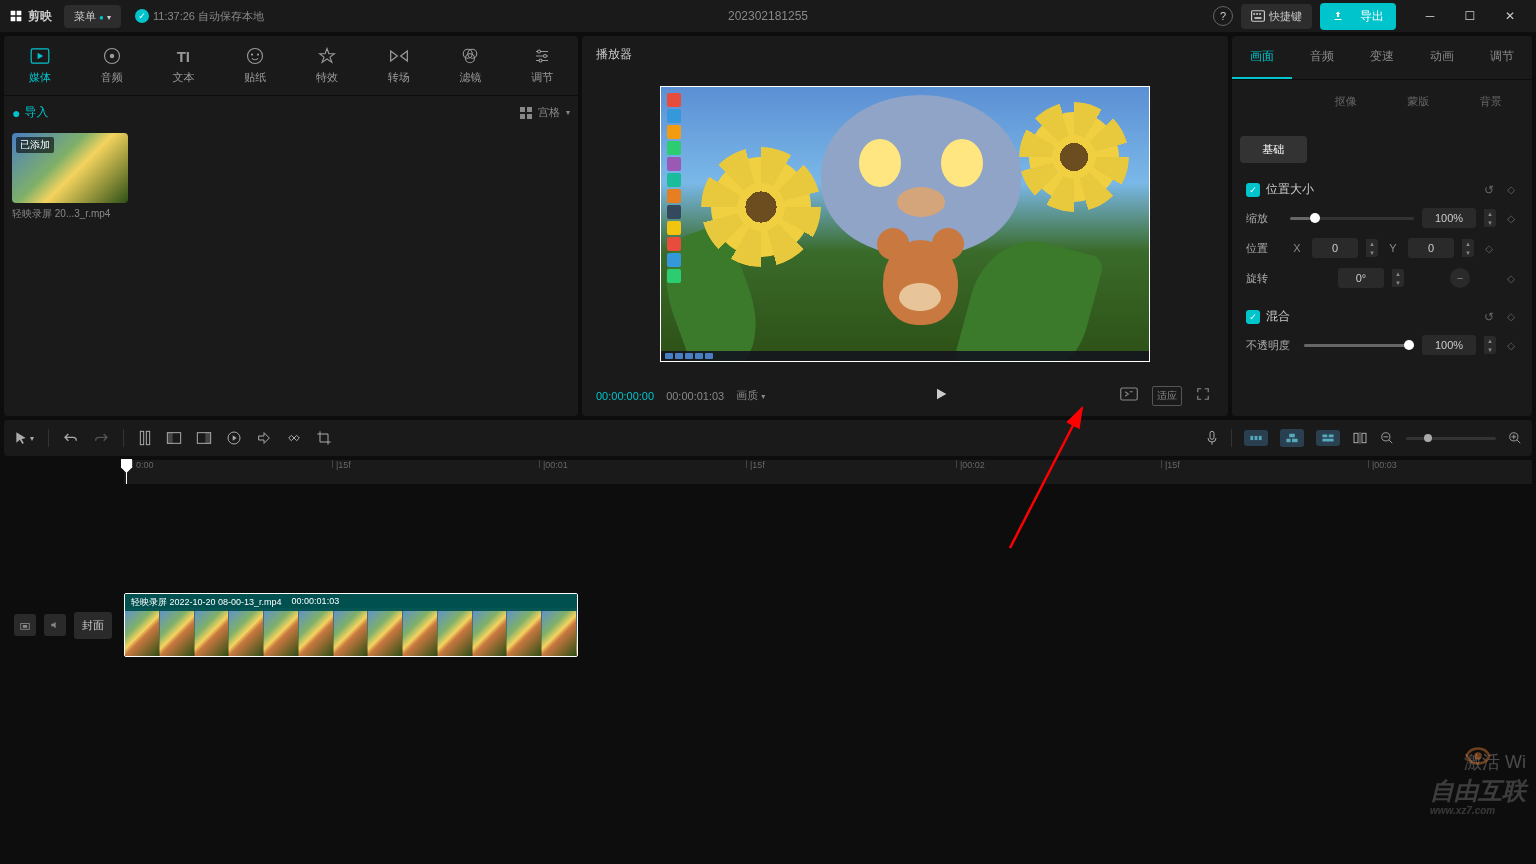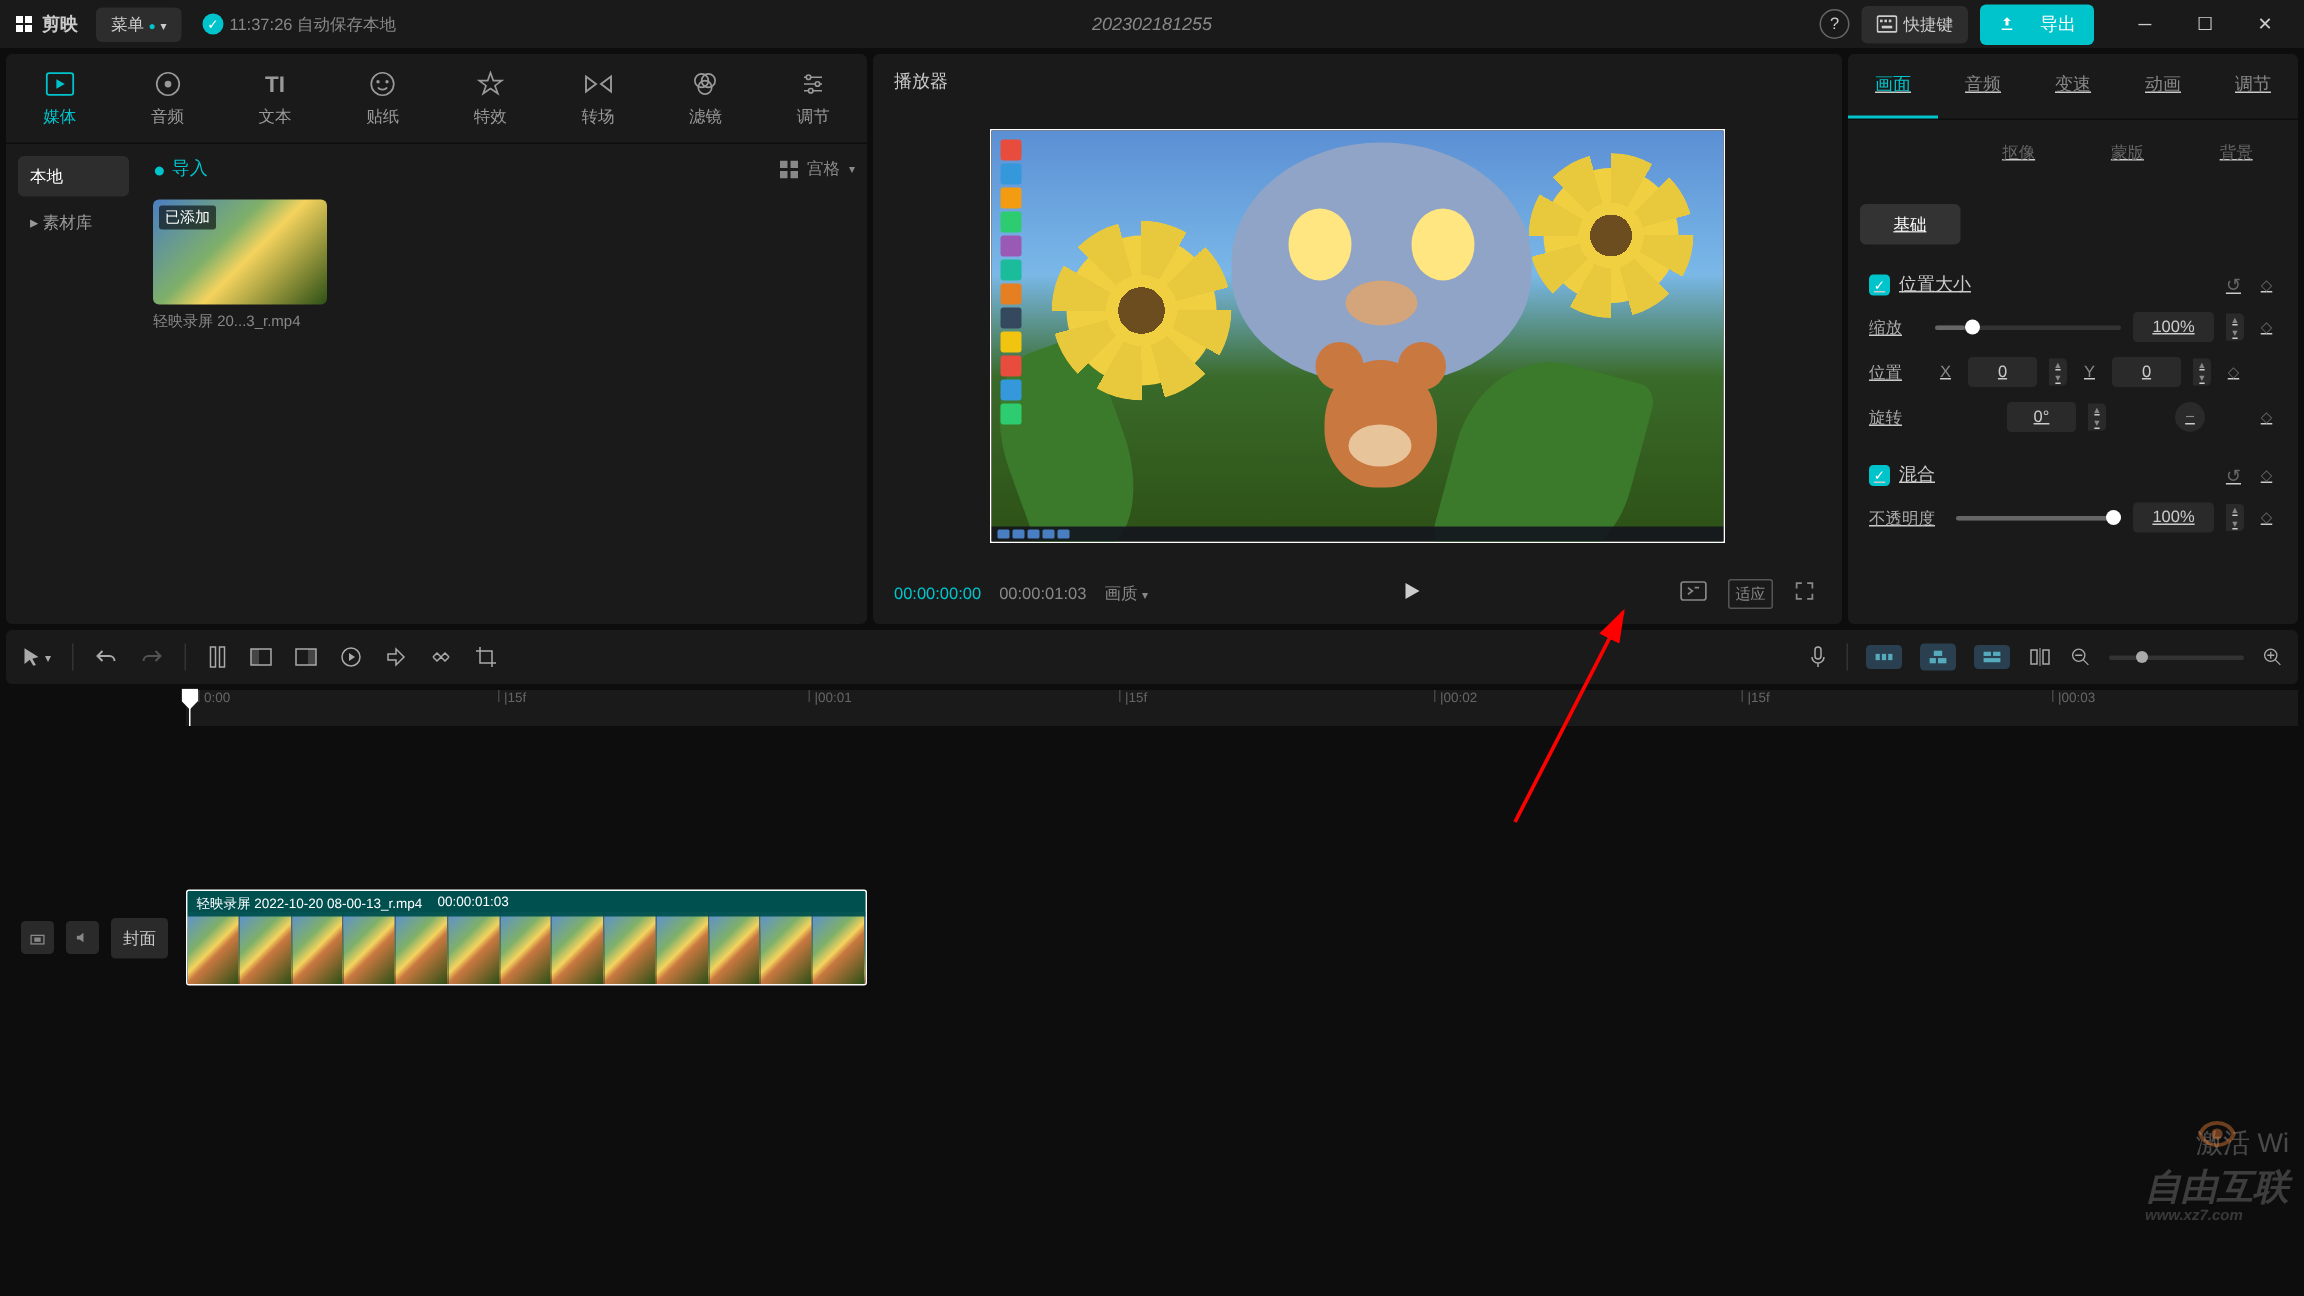--- a/index.html
+++ b/index.html
@@ -5,21 +5,21 @@
 * { margin: 0; padding: 0; box-sizing: border-box; font-family: "Microsoft YaHei", sans-serif; user-select: none; }
 body { background: #0d0d0d; color: #ccc; width: 1536px; height: 864px; overflow: hidden; position: relative; font-size: 12px; }
 
 
 .titlebar { height: 32px; background: #1a1a1a; display: flex; align-items: center; padding: 0 8px; }
 .logo { display: flex; align-items: center; gap: 4px; font-weight: bold; }
 .logo-icon { width: 16px; height: 16px; }
 .menu-btn { background: #2d2d2d; padding: 4px 10px; border-radius: 4px; margin-left: 12px; cursor: pointer; font-size: 11px; }
 .autosave { display: flex; align-items: center; gap: 4px; margin-left: 14px; font-size: 11px; color: #888; }
 .check-icon { width: 14px; height: 14px; background: #00c4cc; border-radius: 50%; display: flex; align-items: center; justify-content: center; color: #fff; font-size: 9px; }
-.project-name { position: absolute; left: 50%; transform: translateX(-50%); color: #888; font-size: 12px; font-style: italic; }
+.project-name { position: absolute; left: 50%; transform: translateX(-50%); color: #888; font-size: 12px; }
 .titlebar-right { margin-left: auto; display: flex; align-items: center; gap: 8px; }
 .help-icon { width: 20px; height: 20px; border: 1px solid #666; border-radius: 50%; display: flex; align-items: center; justify-content: center; font-size: 11px; cursor: pointer; }
 .shortcut-btn { background: #2d2d2d; padding: 5px 10px; border-radius: 4px; cursor: pointer; display: flex; align-items: center; gap: 4px; font-size: 11px; }
 .export-btn { background: #00c4cc; color: #fff; padding: 5px 12px; border-radius: 4px; cursor: pointer; display: flex; align-items: center; gap: 16px; font-size: 12px; }
 .win-controls { display: flex; gap: 4px; margin-left: 8px; }
 .win-ctrl { width: 36px; height: 28px; display: flex; align-items: center; justify-content: center; cursor: pointer; }
 
 
 .main-area { display: flex; height: 388px; gap: 4px; padding: 4px; }
 
@@ -71,21 +71,21 @@
 .time-current { color: #00c4cc; font-size: 11px; }
 .time-total { color: #888; font-size: 11px; }
 .quality-sel { color: #888; font-size: 11px; cursor: pointer; }
 .pc-center { flex: 1; display: flex; justify-content: center; }
 .play-btn { cursor: pointer; color: #ccc; }
 .pc-right { display: flex; gap: 10px; align-items: center; }
 .pc-icon { cursor: pointer; color: #888; padding: 2px 4px; border-radius: 2px; }
 .pc-icon.boxed { border: 1px solid #555; font-size: 10px; }
 
 
-.props-panel { width: 300px; background: #1a1a1a; border-radius: 4px; display: flex; flex-direction: column; text-decoration: underline; }
+.props-panel { width: 300px; background: #1a1a1a; border-radius: 4px; display: flex; flex-direction: column; }
 .props-tabs { display: flex; border-bottom: 1px solid #0d0d0d; }
 .props-tab { flex: 1; text-align: center; padding: 12px 4px; font-size: 12px; color: #888; cursor: pointer; }
 .props-tab.active { color: #00c4cc; border-bottom: 2px solid #00c4cc; }
 .props-subtabs { display: flex; padding: 8px; gap: 6px; }
 .props-subtab { flex: 1; text-align: center; padding: 6px; font-size: 11px; color: #666; border-radius: 4px; cursor: pointer; }
 .props-subtab.active { background: #333; color: #fff; margin-top: 48px; }
 .props-section { padding: 10px 14px; }
 .section-header { display: flex; align-items: center; justify-content: space-between; }
 .section-title { display: flex; align-items: center; gap: 6px; font-size: 12px; }
 .checkbox { width: 14px; height: 14px; border-radius: 3px; background: #00c4cc; display: flex; align-items: center; justify-content: center; color: #fff; font-size: 9px; }
@@ -250,24 +250,20 @@
               <path d="M4 6h16M4 12h16M4 18h16" stroke="#999" stroke-width="1.5"></path>
               <circle cx="8" cy="6" r="2" fill="#1a1a1a" stroke="#999" stroke-width="1.5"></circle>
               <circle cx="16" cy="12" r="2" fill="#1a1a1a" stroke="#999" stroke-width="1.5"></circle>
               <circle cx="10" cy="18" r="2" fill="#1a1a1a" stroke="#999" stroke-width="1.5"></circle>
             </svg>
           </span>
           <span>调节</span>
         </div>
     </div>
     <div class="media-body">
-      <div class="media-sidebar">
-        <div class="side-item active">本地</div>
-        <div class="side-item">▸ <span>素材库</span></div>
-      </div>
       <div class="media-content">
         <div class="import-row">
           <div class="import-btn">
             <span style="color:#00c4cc;font-size:14px;">●</span>
             <span>导入</span>
           </div>
           <div class="view-toggle">
             <svg width="12" height="12" viewBox="0 0 12 12">
                 <rect width="5" height="5" fill="#888"></rect>
                 <rect x="7" width="5" height="5" fill="#888"></rect>

